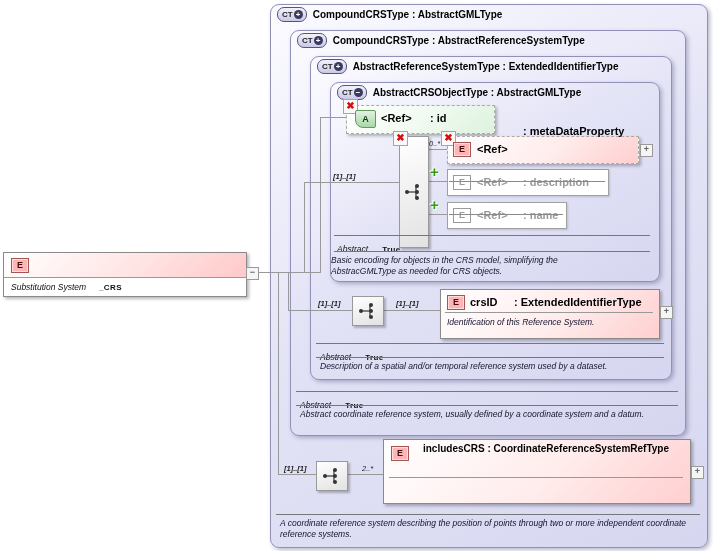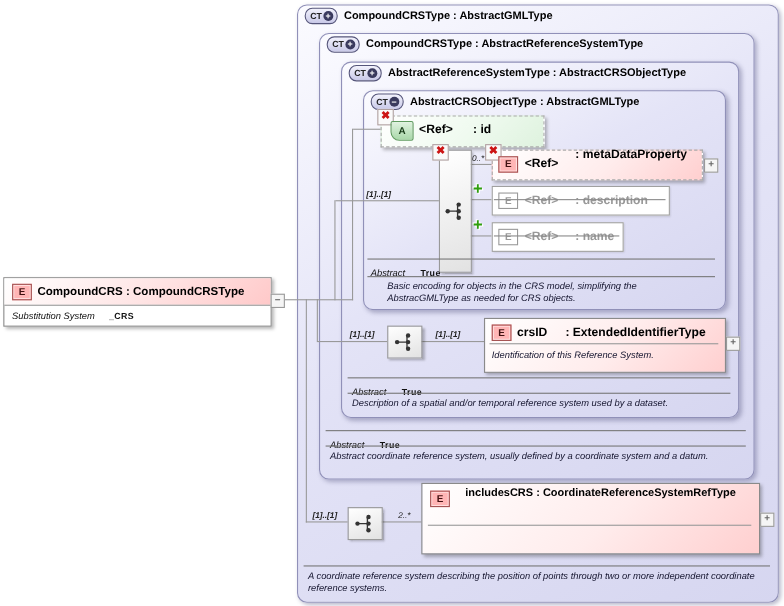--- a/index.html
+++ b/index.html
@@ -90,21 +90,21 @@
         <span>CT</span>
         <span class="ct-toggle">+</span>
       </span>
     <span class="boxtitle">CompoundCRSType : AbstractReferenceSystemType</span>
   </div>
   <div class="cthead" style="left:317px;top:59px;">
     <span class="ct-icon">
         <span>CT</span>
         <span class="ct-toggle">+</span>
       </span>
-    <span class="boxtitle">AbstractReferenceSystemType : AbstractCRSObjectType</span>
+    <span class="boxtitle">AbstractReferenceSystemType : ExtendedIdentifierType</span>
   </div>
   <div class="cthead" style="left:337px;top:85px;">
     <span class="ct-icon">
         <span>CT</span>
         <span class="ct-toggle">−</span>
       </span>
     <span class="boxtitle">AbstractCRSObjectType : AbstractGMLType</span>
   </div>
 
   <div class="greenbox" style="left:346px;top:105px;width:147px;height:27px;"></div>
@@ -124,21 +124,21 @@
     </svg>
   </div>
   <div class="xbadge" style="left:393px;top:131px;">✖</div>
   <div class="card" style="left:333px;top:172px;">[1]..[1]</div>
 
   <div class="card" style="left:429px;top:139px;font-weight:normal;">0..*</div>
   <div class="elbox dashed" style="left:447px;top:136px;width:190px;height:26px;"></div>
   <div class="xbadge" style="left:441px;top:131px;">✖</div>
   <div class="eicon" style="left:453px;top:142px;">E</div>
   <div class="nm" style="left:477px;top:143px;">&lt;Ref&gt;</div>
-  <div class="nm" style="left:523px;top:135px;">: metaDataProperty</div>
+  <div class="nm" style="left:523px;top:125px;">: metaDataProperty</div>
   <div class="expander" style="left:640px;top:144px;">+</div>
 
   <div class="elbox gray" style="left:447px;top:169px;width:160px;height:25px;"></div>
   <div class="plusbadge" style="left:428px;top:166px;">+</div>
   <div class="eicon gray" style="left:453px;top:175px;">E</div>
   <div class="nm gray" style="left:477px;top:176px;">&lt;Ref&gt;</div>
   <div class="nm gray" style="left:523px;top:176px;">: description</div>
   <div class="strike" style="left:449px;top:181px;width:156px;"></div>
 
   <div class="elbox gray" style="left:447px;top:202px;width:118px;height:25px;"></div>
@@ -146,21 +146,21 @@
   <div class="eicon gray" style="left:453px;top:208px;">E</div>
   <div class="nm gray" style="left:477px;top:209px;">&lt;Ref&gt;</div>
   <div class="nm gray" style="left:523px;top:209px;">: name</div>
   <div class="strike" style="left:449px;top:214px;width:114px;"></div>
 
   <div class="sep" style="left:334px;top:235px;width:316px;"></div>
   <div class="absrow" style="left:337px;top:238px;">
     <span class="abslabel">Abstract</span><span class="absval">True</span>
   </div>
   <div class="sep" style="left:334px;top:251px;width:316px;"></div>
-  <div class="doc" style="left:352px;top:255px;width:280px;font-style:italic;">Basic encoding for objects in the CRS model, simplifying the AbstracGMLType as needed for CRS objects.</div>
+  <div class="doc" style="left:331px;top:255px;width:280px;font-style:italic;">Basic encoding for objects in the CRS model, simplifying the AbstracGMLType as needed for CRS objects.</div>
 
   <div class="seqbox" style="left:352px;top:296px;width:30px;height:28px;">
     <svg width="18" height="18" style="position:absolute;left:5px;top:5px;">
       <line x1="3" y1="9" x2="12" y2="9" stroke="#333" stroke-width="1.2"></line>
       <line x1="12" y1="3" x2="12" y2="15" stroke="#333" stroke-width="1.2"></line>
       <circle cx="3" cy="9" r="2" fill="#333"></circle>
         <circle cx="13" cy="3" r="2" fill="#333"></circle>
       <circle cx="13" cy="9" r="2" fill="#333"></circle>
         <circle cx="13" cy="15" r="2" fill="#333"></circle>
     </svg>
@@ -209,19 +209,18 @@
   </div>
   <div class="sep" style="left:389px;top:477px;width:294px;border-top-color:#999;"></div>
   <div class="expander" style="left:691px;top:466px;">+</div>
 
   <div class="sep" style="left:276px;top:514px;width:424px;"></div>
   <div class="doc" style="left:280px;top:518px;width:420px;">A coordinate reference system describing the position of points through two or more independent coordinate reference systems.</div>
 
   <div style="position:absolute;left:3px;top:252px;width:242px;height:43px;border:1px solid #8a8a8a;background:#fff;box-shadow:2px 2px 3px rgba(0,0,0,.28);">
     <div style="position:absolute;left:0;top:0;right:0;height:24px;border-bottom:1px solid #999;background:linear-gradient(135deg,#ffffff 0%,#ffe4e4 55%,#ffc9c9 100%);"></div>
     <div class="eicon" style="left:7px;top:5px;">E</div>
-    <div class="nm" style="left:30px;top:6px;font-size:10.5px;">CompoundCRS : CompoundCRSType</div>
     <div class="abslabel" style="position:absolute;left:7px;top:29px;">Substitution System</div>
     <div class="absval" style="position:absolute;left:95px;top:30px;margin-left:0;">_CRS</div>
   </div>
   <div class="expander" style="left:246px;top:267px;">−</div>
 
 </div>
 
 </body></html>

